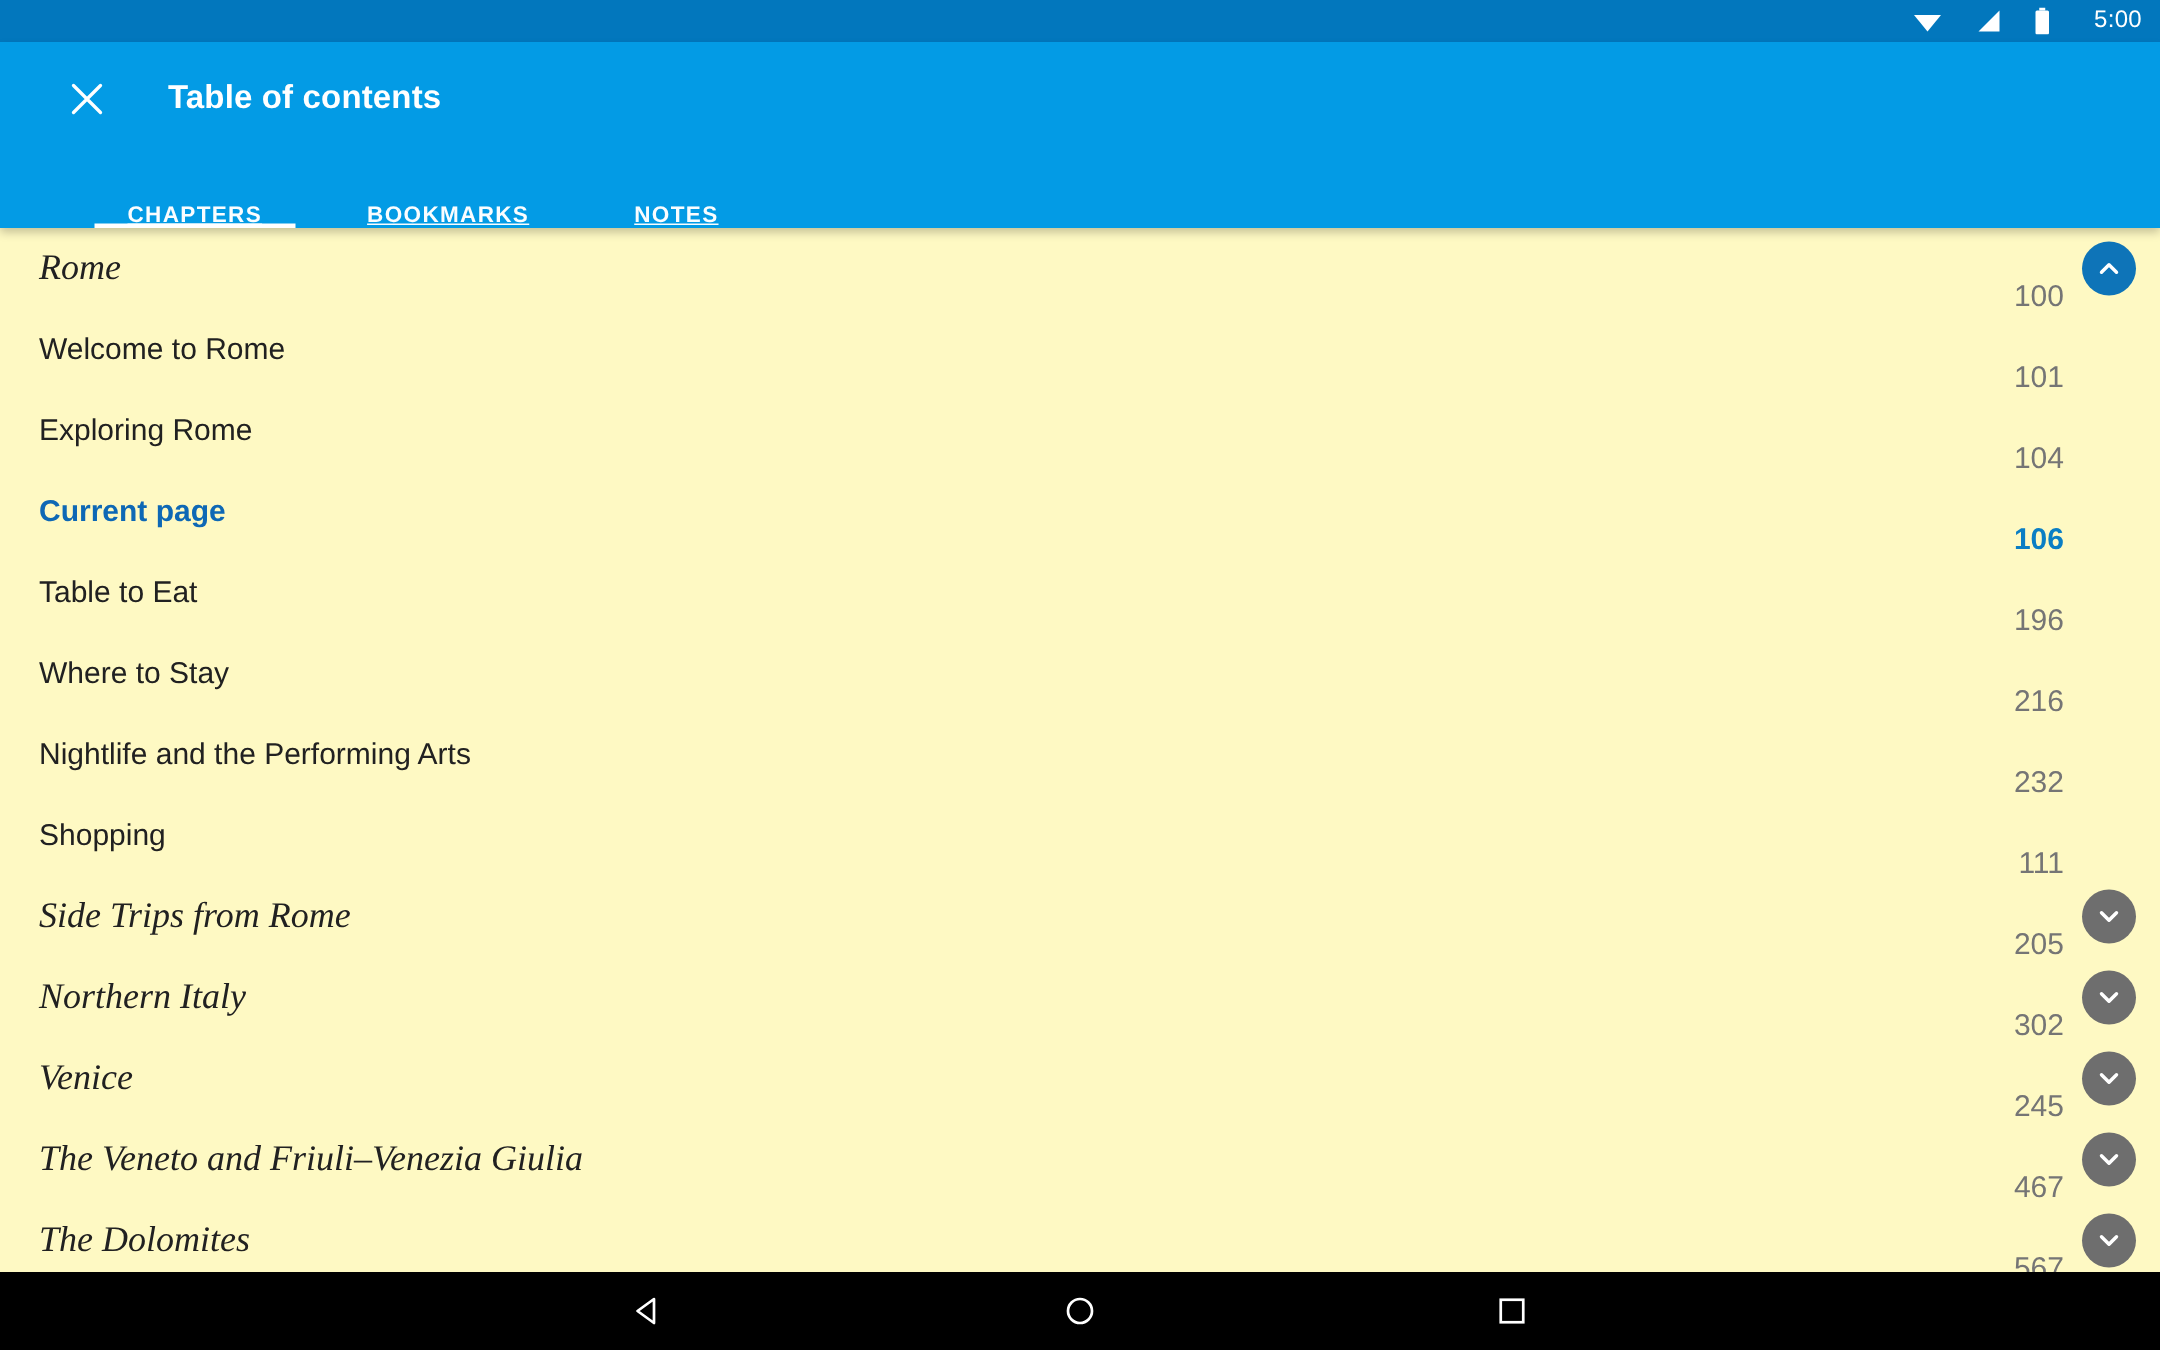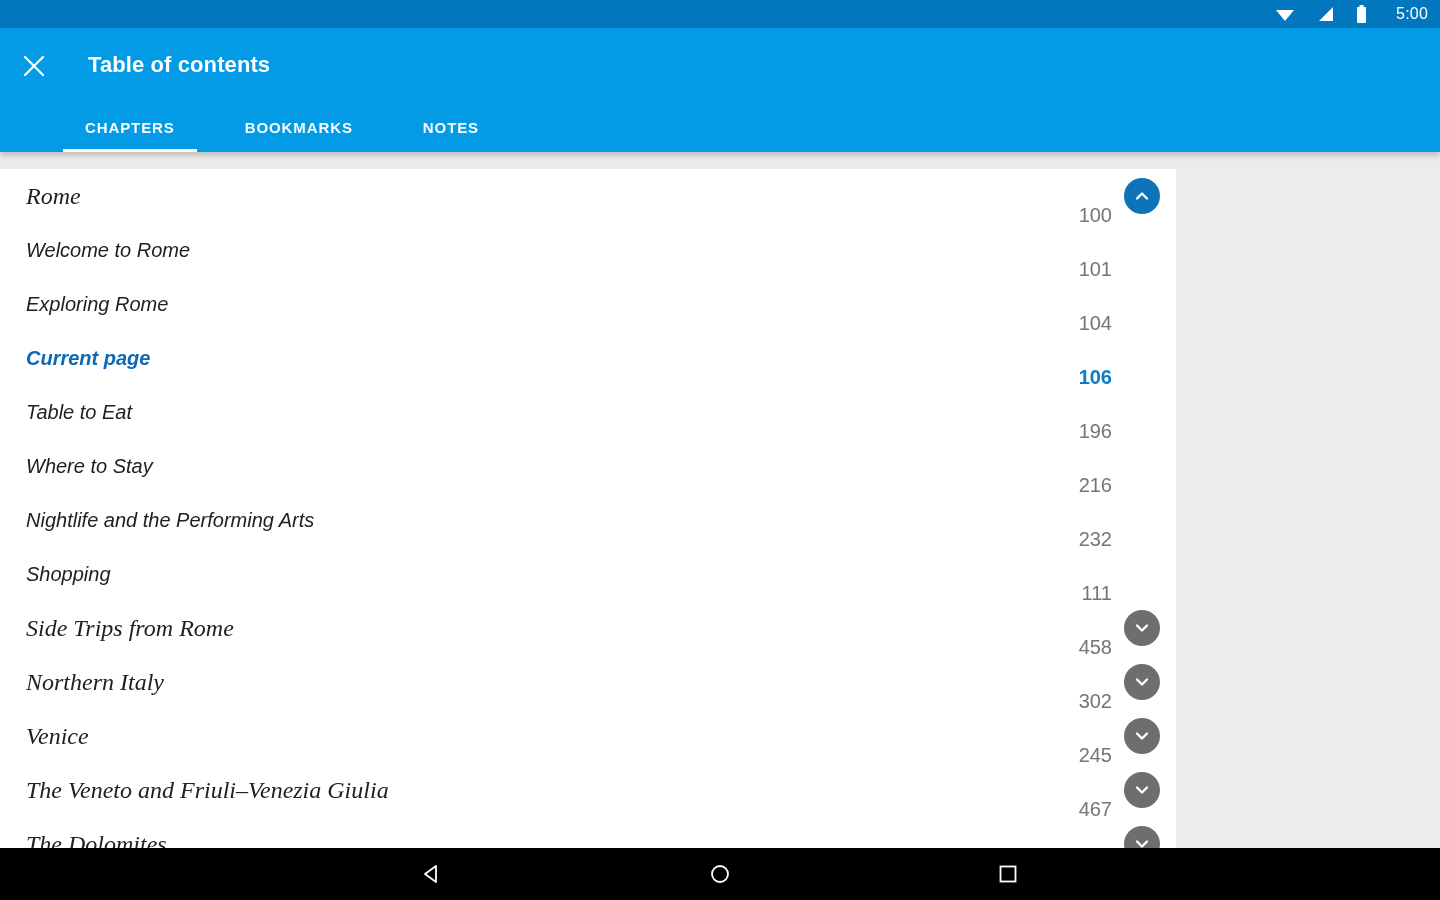--- a/index.html
+++ b/index.html
@@ -24,20 +24,21 @@
     color:#ffffff; font-size:16px; font-weight:400;
     margin-left:7px; letter-spacing:0.2px;
   }
 
   
   .appbar {
     position:absolute; top:28px; left:0; width:1440px; height:124px;
     background:#039be5;
     box-shadow:0 3px 6px rgba(0,0,0,0.22);
     z-index:5;
+    padding-left:24px;
   }
   .appbar-top { position:relative; height:74px; }
   .close-btn {
     position:absolute; left:14px; top:18px;
     width:40px; height:40px;
     display:flex; align-items:center; justify-content:center;
     cursor:pointer; background:none; border:none;
   }
   .appbar-title {
     position:absolute; left:88px; top:0; height:74px;
@@ -45,53 +46,52 @@
     color:#ffffff; font-size:22px; font-weight:bold;
     letter-spacing:0.1px;
   }
   .tabs {
     position:absolute; top:74px; left:0; height:50px;
     display:flex; align-items:stretch;
     padding-left:63px;
   }
   .tab {
     position:relative;
-    display:flex; align-items:center; justify-content:center;
+    display:flex; align-items:flex-end; justify-content:center;
     color:rgba(255,255,255,0.98);
     font-size:15px; font-weight:bold; letter-spacing:0.9px;
     padding:0 22px; cursor:pointer;
-    background:none; border:none; height:50px;
+    background:none; border:none; height:50px;text-decoration:underline;
   }
   .tab.active::after {
     content:""; position:absolute; bottom:0; left:0; right:0;
     height:3px; background:#ffffff;
   }
   .tab-sep { width:26px; }
 
   
   .list {
-    position:absolute; top:169px; left:0;
-    width:1176px; height:696px;
-    background:#ffffff;
+    position:absolute; top:152px; left:0;
+    width:1440px; height:696px;
+    background:#fef9c3;
     overflow:hidden;
   }
   .row {
     position:relative;
     height:54px;
     display:flex; align-items:center;
     padding-left:26px; padding-right:16px;
     cursor:pointer;
   }
   .row-label {
     flex:1 1 auto;
     font-size:20px;
     color:#212121;
     white-space:nowrap;
     line-height:1;
-    font-style:italic;
   }
   .row-label.chapter {
     font-family:"Liberation Serif", serif;
     font-style:italic;
     font-size:24px;
   }
   .row-label.current {
     color:#0e68b5;
     font-weight:bold;
   }
@@ -224,21 +224,21 @@
         <div class="row-page">232</div>
         <span class="row-toggle-spacer"></span>
       </div>
       <div class="row">
         <div class="row-label">Shopping</div>
         <div class="row-page">111</div>
         <span class="row-toggle-spacer"></span>
       </div>
       <div class="row">
         <div class="row-label chapter">Side Trips from Rome</div>
-        <div class="row-page">458</div>
+        <div class="row-page">205</div>
         <button class="row-toggle expand">
           <svg width="16" height="16" viewBox="0 0 16 16">
             <path d="M3 5.5 L8 10.5 L13 5.5" fill="none" stroke="#ffffff" stroke-width="2.3" stroke-linecap="round" stroke-linejoin="round"></path>
           </svg>
         </button>
       </div>
       <div class="row">
         <div class="row-label chapter">Northern Italy</div>
         <div class="row-page">302</div>
         <button class="row-toggle expand">

